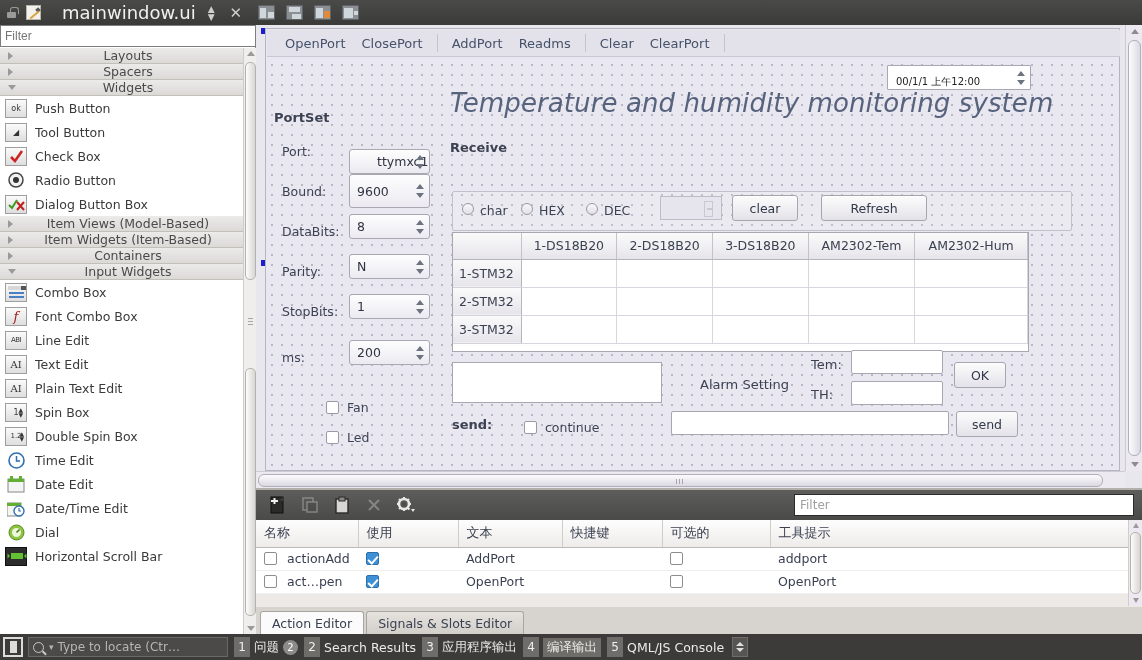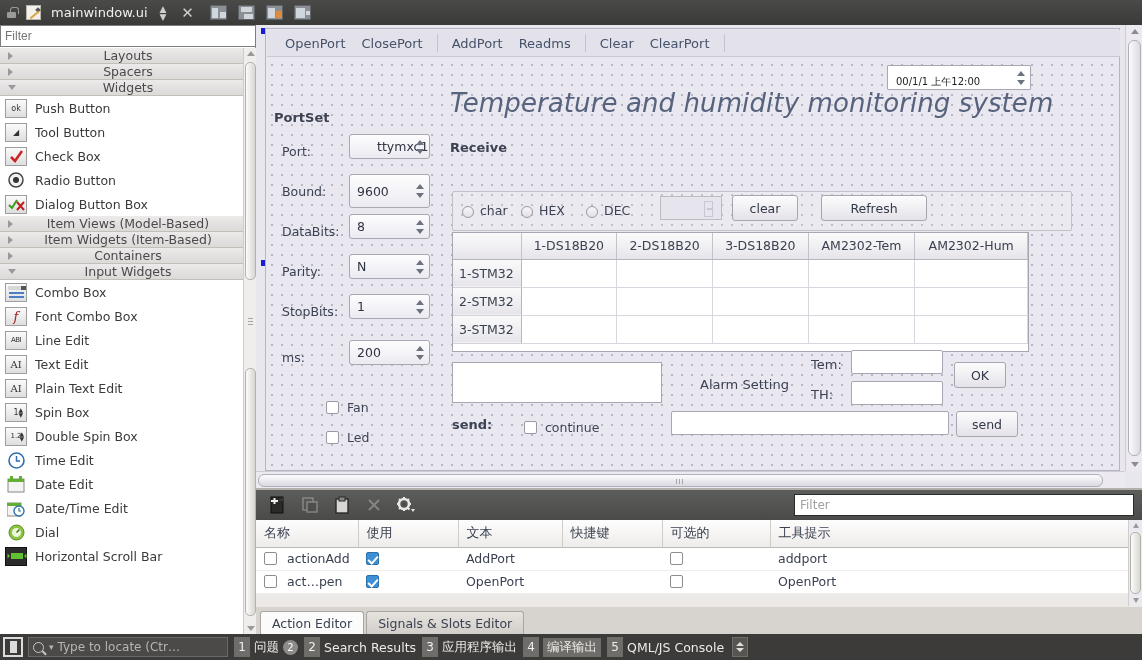--- a/index.html
+++ b/index.html
@@ -16,21 +16,21 @@
     background: linear-gradient(to bottom,#4a4a48,#3a3a38);
     display:flex; align-items:center; color:#e8e8e8;
   }
   .tb-icon{ width:22px; height:22px; display:flex; align-items:center; justify-content:center; }
   .lock{ width:9px;height:11px; position:relative; }
   .lock:after{ content:""; position:absolute; left:0; bottom:0; width:9px;height:6px;background:#9a9a96;border-radius:1px;}
   .lock:before{ content:""; position:absolute; left:3px; top:0; width:7px;height:6px;border:1.6px solid #9a9a96;border-bottom:none;border-radius:3px 3px 0 0;}
   .pencil-doc{ width:15px;height:15px;background:#f3f1ec;border:1px solid #b9b5ad; position:relative;}
   .pencil-doc:after{content:"";position:absolute;left:2px;top:8px;width:11px;height:2px;background:#d9a441;transform:rotate(-40deg);}
   .pencil-doc:before{content:"";position:absolute;left:9px;top:2px;width:4px;height:4px;background:#5a5a58;transform:rotate(-40deg);}
-  .tb-title{ font-size:13px; margin-left:7px; color:#f0f0f0;}
+  .tb-title{ font-size:18px; margin-left:18px; color:#f0f0f0;}
   .tb-updown{ margin-left:12px; font-size:9px; line-height:8px; color:#cfcfcf; text-align:center;}
   .tb-x{ margin-left:12px; font-size:15px; color:#cfcfcf; width:18px; text-align:center; cursor:default;}
   .tb-sep{ width:8px; }
   .tbtn{ width:22px;height:19px; margin:0 3px; display:flex;align-items:center;justify-content:center;}
   .qt{ width:18px;height:21px;border-radius:3px;display:flex;align-items:center;justify-content:center;
        font-size:10px;font-weight:bold;color:#fff;font-family:Liberation Serif, serif;margin-top:48px;}
   .qt.on{ background:#41cd52; }
   .qt.off{ background:#9b9b99; }
   
   .lico{ width:17px;height:15px; position:relative; background:#8b8f93; border:1px solid #5f6468; border-radius:1px;}
@@ -70,21 +70,21 @@
           display:flex; align-items:center; padding-left:7px; font-size:12.5px; color:#2f3442;}
   .spin-arrows{ position:absolute; right:4px; top:50%; transform:translateY(-50%); width:9px; height:16px;}
   .spin-arrows i{ position:absolute; left:0; width:0;height:0; border-left:4px solid transparent;border-right:4px solid transparent;}
   .spin-arrows i.up{ top:1px; border-bottom:5px solid #6d7280;}
   .spin-arrows i.dn{ bottom:1px; border-top:5px solid #6d7280;}
   .dtedit{ position:absolute; background:#fff; border:1px solid #a9a7b2; border-radius:1px; display:flex; align-items:flex-end;
            padding-left:8px; font-size:10px; color:#222; }
   .btn{ position:absolute; background:linear-gradient(to bottom,#fcfcfc,#e4e2e9); border:1px solid #a7a5b0; border-radius:3px;
         display:flex; align-items:center; justify-content:center; font-size:12.5px; color:#33394a;}
   .groupbox{ position:absolute; border:1px solid #c2c0cb; border-radius:2px; background:rgba(255,255,255,0.12);}
-  .radio{ position:absolute; display:flex; align-items:flex-end; font-size:12.5px; color:#3c4252;}
+  .radio{ position:absolute; display:flex; align-items:flex-start; font-size:12.5px; color:#3c4252;}
   .rdot{ width:12px;height:12px;border-radius:50%; background:linear-gradient(to bottom,#f7f7fa,#e2e0e7); border:1px solid #9b99a4; margin-right:6px;}
   .chk{ position:absolute; display:flex; align-items:center; font-size:12.5px; color:#3c4252;}
   .cbox{ width:13px;height:13px; background:#fff; border:1px solid #9b99a4; border-radius:2px; margin-right:8px;}
   .lcd{ position:absolute; background:#e6e4ec; border:1px solid #bdbbc6;}
   .lcd-seg{ position:absolute; right:8px; top:4px; width:9px; height:16px; border:1px solid #c9c7d1; }
   .lcd-seg:after{content:"";position:absolute;left:2px;top:6px;width:5px;height:2px;background:#c9c7d1;}
   .tbl{ position:absolute; background:#fff; border:1px solid #a8a6b1; overflow:hidden;}
   .tbl table{ border-collapse:collapse; width:100%; }
   .tbl th{ background:linear-gradient(to bottom,#fafafa,#e6e4ea); border-right:1px solid #c4c2cc; border-bottom:1px solid #b6b4be;
            font-weight:normal; font-size:12.5px; color:#3b4151; height:26px; padding:0 6px; text-align:center;}
@@ -405,21 +405,21 @@
           <i class="dn"></i>
         </span>
     </div>
 
     <div class="title-big" style="left:184px;top:59px;">Temperature and humidity monitoring system</div>
 
     <div class="lbl bold" style="left:8px;top:81px;font-size:13px;">PortSet</div>
     <div class="lbl bold" style="left:184px;top:111px;font-size:13px;">Receive</div>
 
     <div class="lbl" style="left:16px;top:115px;">Port:</div>
-    <div class="combo" style="left:83px;top:105px;width:81px;height:25px;padding-left:27px;">
+    <div class="combo" style="left:83px;top:120px;width:81px;height:25px;padding-left:27px;">
       <span>ttymxc1</span>
       <span class="spin-arrows">
           <i class="up"></i>
           <i class="dn"></i>
         </span>
     </div>
 
     <div class="lbl" style="left:16px;top:155px;">Bound:</div>
     <div class="combo" style="left:83px;top:145px;width:81px;height:34px;">
       <span>9600</span>

